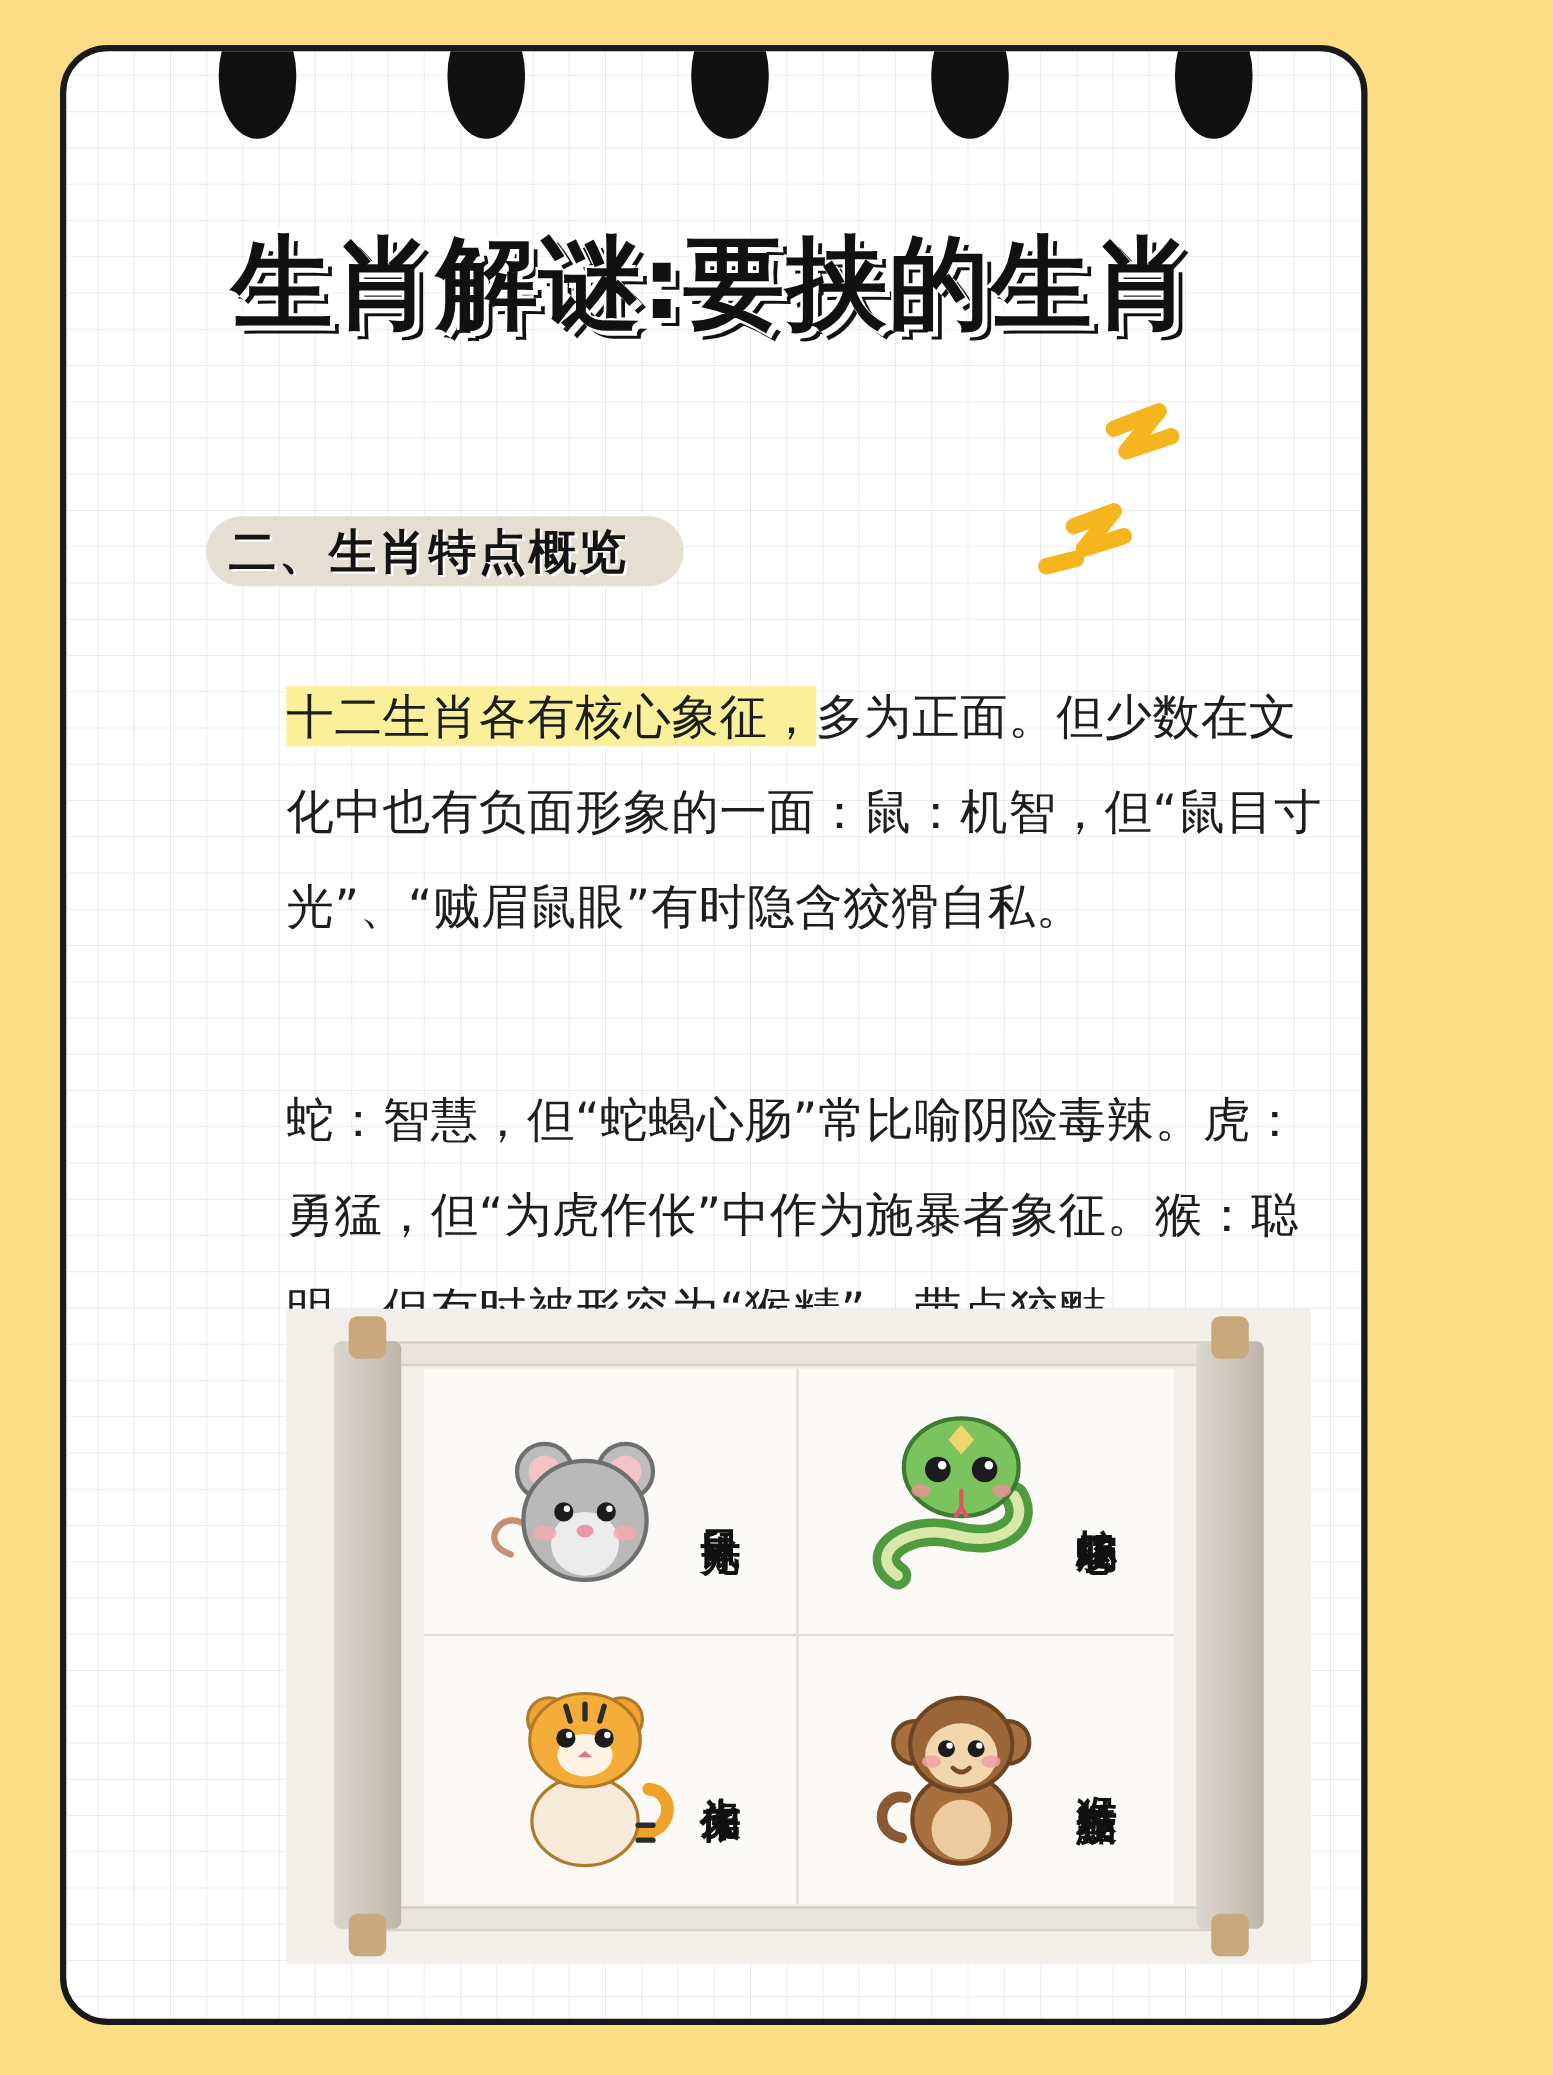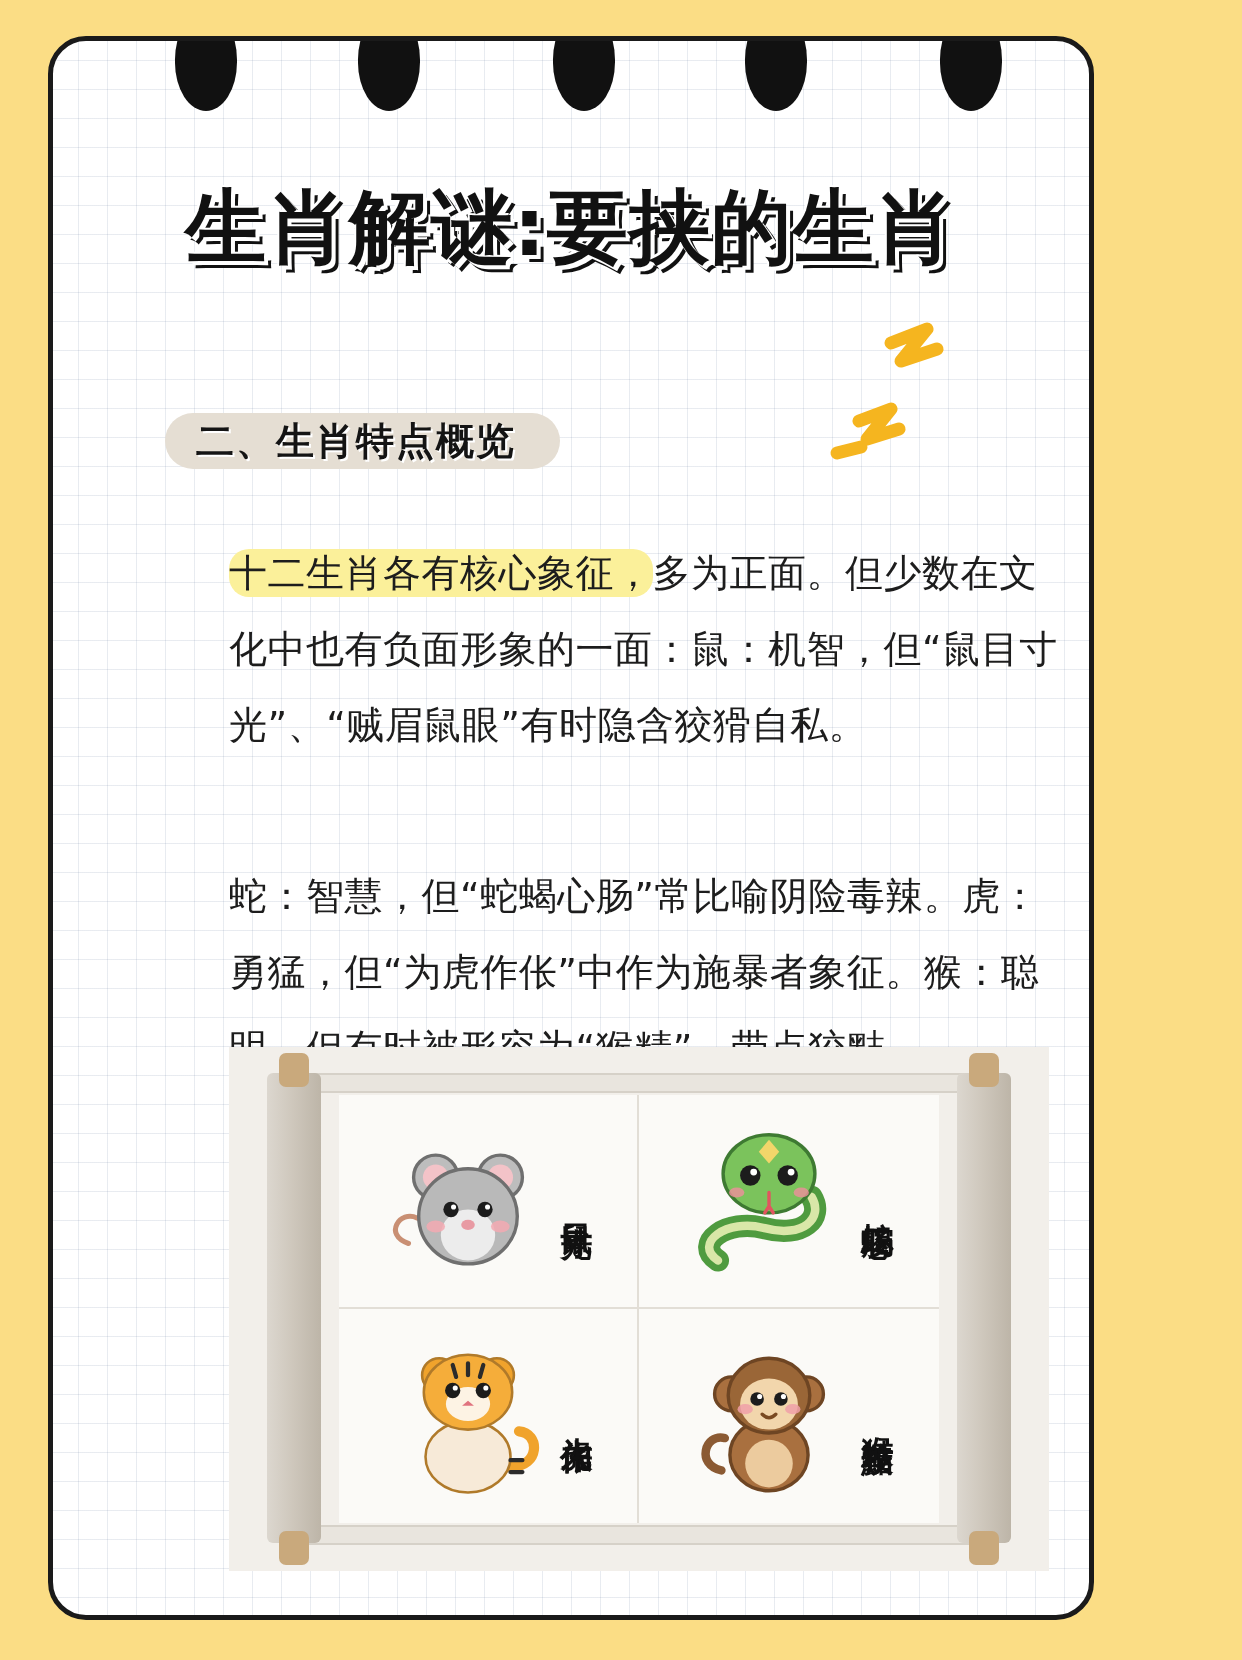--- a/index.html
+++ b/index.html
@@ -94,21 +94,21 @@
   }
 
   
   .section-head {
     position: absolute;
     left: 112px;
     top: 372px;
     height: 56px;
     display: flex;
     align-items: center;
-    padding: 0 44px 0 31px;
+    padding: 0 44px 0 18px;
     background: #e5ded3;
     border-radius: 28px;
   }
   .section-head .txt {
     font-size: 38px;
     font-weight: bold;
     color: #141414;
     letter-spacing: 2px;
     font-family: "DejaVu Sans", "Liberation Sans", sans-serif;
     text-shadow: 2px 2px 0 #ffffff;
@@ -128,21 +128,20 @@
     color: #1d1d1d;
     font-family: "DejaVu Sans", "Liberation Sans", sans-serif;
     letter-spacing: 0.5px;
     margin: 0;
   }
   .para.second { margin-top: 95px; }
   .hl {
     background: #fbf09a;
     padding: 2px 0;
     box-decoration-break: clone;
-    border-radius: 20px;
     -webkit-box-decoration-break: clone;
   }
 
   
   .illus {
     position: absolute;
     left: 176px;
     top: 1006px;
     width: 820px;
     height: 524px;

